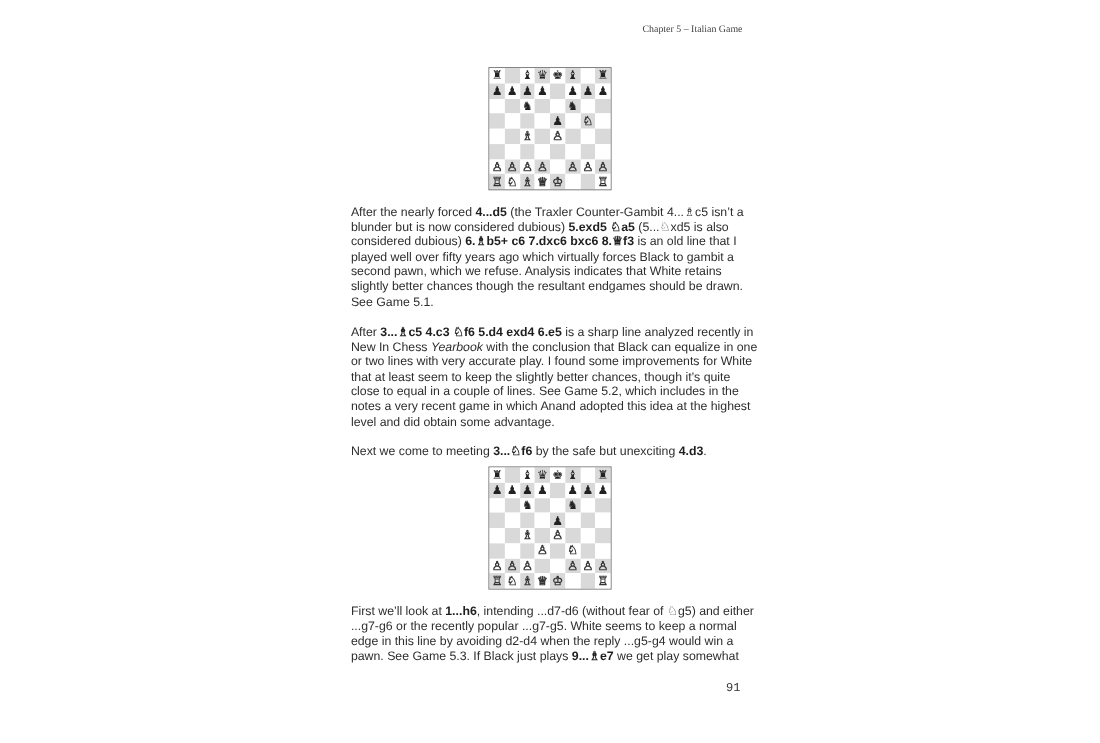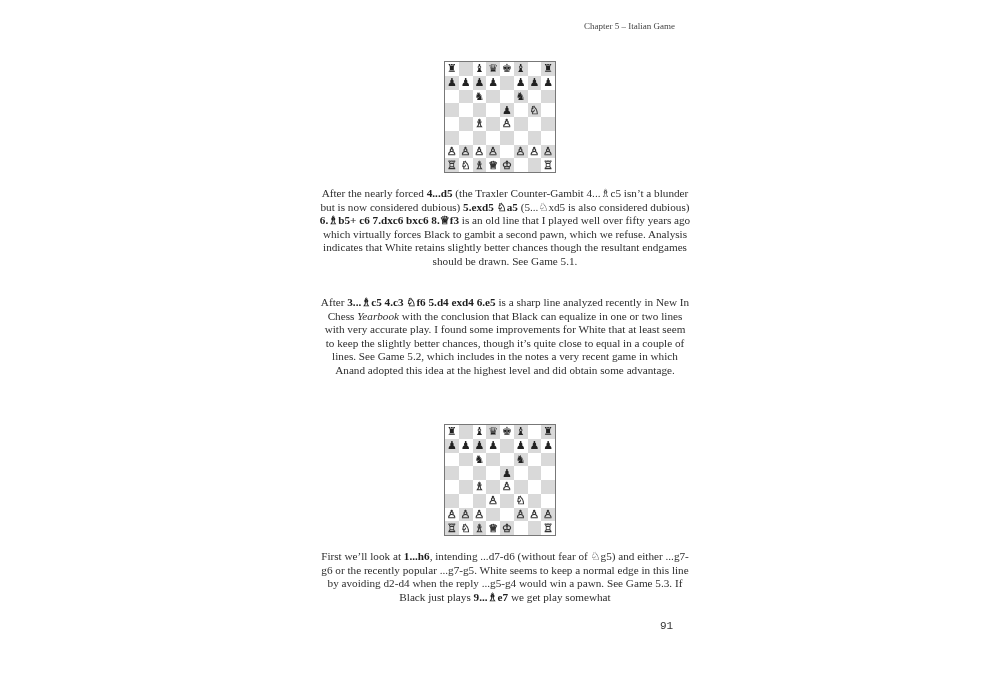--- a/index.html
+++ b/index.html
@@ -5,21 +5,21 @@
   html,body{margin:0;padding:0;background:#ffffff;}
   body{width:1000px;height:675px;position:relative;overflow:hidden;font-family:"DejaVu Serif","Liberation Serif",serif;color:#2a2a2a;}
   .page{position:absolute;left:0;top:0;width:1000px;height:675px;background:#fff;}
   .header{position:absolute;top:21px;left:560px;width:115px;text-align:right;font-size:9px;font-family:"Liberation Serif",serif;color:#444;}
   .board{position:absolute;left:444px;width:110px;height:110px;border:1px solid #777;display:grid;grid-template-columns:repeat(8,1fr);grid-template-rows:repeat(8,1fr);}
   .sq{display:flex;align-items:center;justify-content:center;font-size:11px;line-height:1;font-family:"DejaVu Sans",sans-serif;}
   .sq.l{background:#ffffff;}
   .sq.d{background:#d9d9d9;}
   .pw{color:#fff;-webkit-text-stroke:0.6px #333;}
   .pb{color:#222;}
-  .para{position:absolute;left:319px;width:372px;font-family:Liberation Serif, serif;font-size:11.2px;line-height:13.6px;color:#2d2d2d;text-align:center;}
+  .para{position:absolute;left:319px;width:372px;font-family:Liberation Sans, sans-serif;font-size:11.2px;line-height:13.6px;color:#2d2d2d;}
   .para b{font-weight:bold;color:#1e1e1e;}
   .pagenum{position:absolute;left:660px;top:620px;font-family:Liberation Mono, monospace;font-size:11px;color:#333;}
 </style>
 </head>
 <body>
 
 <div class="page">
   <div class="header">Chapter 5 – Italian Game</div>
 
   <div class="board" id="board0" style="top:61px;">
@@ -148,20 +148,21 @@
       </div>
       <div class="sq l"></div>
       <div class="sq d"></div>
       <div class="sq l">
         <span class="pw">♖</span>
       </div>
     </div>
 
   <div class="para" id="para0" style="top:187px;">After the nearly forced <b>4...d5</b> (the Traxler Counter-Gambit 4...♗c5 isn’t a blunder but is now considered dubious) <b>5.exd5 ♘a5</b> (5...♘xd5 is also considered dubious) <b>6.♗b5+ c6 7.dxc6 bxc6 8.♕f3</b> is an old line that I played well over fifty years ago which virtually forces Black to gambit a second pawn, which we refuse. Analysis indicates that White retains slightly better chances though the resultant endgames should be drawn. See Game 5.1.</div>
   <div class="para" id="para1" style="top:296px;">After <b>3...♗c5 4.c3 ♘f6 5.d4 exd4 6.e5</b> is a sharp line analyzed recently in New In Chess <i>Yearbook</i> with the conclusion that Black can equalize in one or two lines with very accurate play. I found some improvements for White that at least seem to keep the slightly better chances, though it’s quite close to equal in a couple of lines. See Game 5.2, which includes in the notes a very recent game in which Anand adopted this idea at the highest level and did obtain some advantage.</div>
+  <div class="para" id="para2" style="top:405px;">Next we come to meeting <b>3...♘f6</b> by the safe but unexciting <b>4.d3</b>.</div>
 
   <div class="board" id="board1" style="top:424px;">
       <div class="sq l">
         <span class="pb">♜</span>
       </div>
       <div class="sq d"></div>
       <div class="sq l">
         <span class="pb">♝</span>
       </div>
       <div class="sq d">

